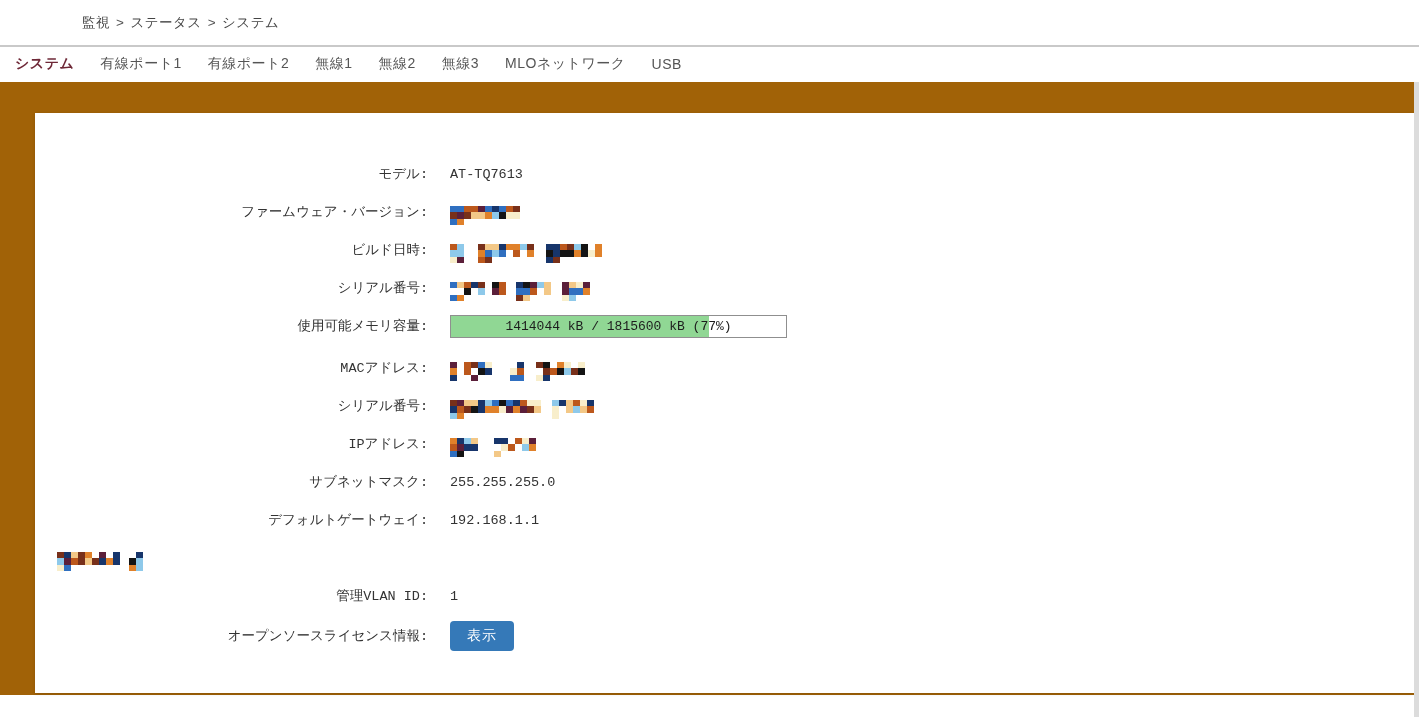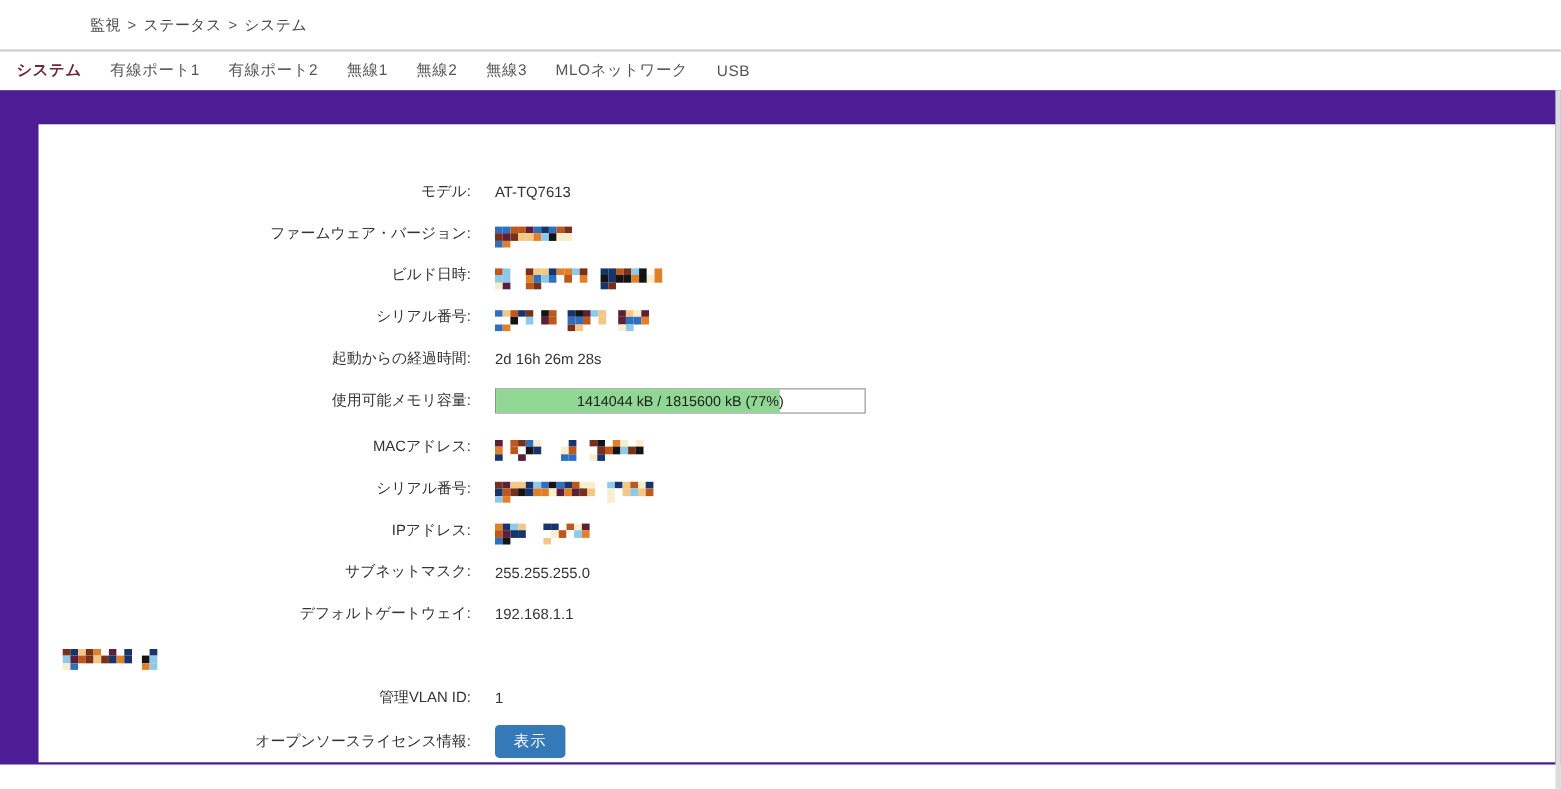--- a/index.html
+++ b/index.html
@@ -13,21 +13,21 @@
   .breadcrumb .crumb { cursor:pointer; }
   .breadcrumb .sep { margin:0 6px; color:#555; }
 
   
   .tabbar { height:33px; background:#ffffff; display:flex; align-items:center; padding-left:2px; }
   .tab { padding:0 13px; font-size:14px; color:#555; letter-spacing:.5px; cursor:pointer;
          height:100%; display:flex; align-items:center; }
   .tab.active { color:#6e2837; font-weight:bold; }
 
   
-  .main { position:absolute; left:0; right:0; top:82px; height:613px; background:#4c1d95; }
+  .main { position:absolute; left:0; right:0; top:82px; height:613px; background:#a16207;font-family:Liberation Mono, monospace; }
   .card { position:absolute; left:35px; right:5px; top:31px; height:580px; background:#ffffff;
           box-shadow:0 1px 3px rgba(0,0,0,.15); }
 
   .rows { padding-top:48px; }
   .row { display:flex; align-items:center; min-height:26px; margin-bottom:12px; }
   .row.meter-row { margin-bottom:16px; }
   .field-label { width:393px; text-align:right; font-size:13.5px; color:#333; flex:none; }
   .field-value { margin-left:22px; font-size:13.5px; color:#333; }
 
   
@@ -201,24 +201,20 @@
               <div class="cell" style="background: rgb(91, 31, 58);"></div>
               <div class="cell" style="background: rgb(91, 31, 58);"></div>
               <div class="cell" style="background: rgb(47, 111, 192);"></div>
               <div class="cell" style="background: rgb(47, 111, 192);"></div>
               <div class="cell" style="background: rgb(224, 129, 42);"></div>
               <div class="cell" style="background: rgb(248, 238, 203);"></div>
               <div class="cell" style="background: rgb(142, 201, 234);"></div>
             </div>
           </div>
         </div>
-        <div class="row">
-          <div class="field-label">起動からの経過時間:</div>
-          <div class="field-value">2d 16h 26m 28s</div>
-        </div>
         <div class="row meter-row">
           <div class="field-label">使用可能メモリ容量:</div>
           <div class="meter">
             <div class="fill" style="width: 77%;"></div>
             <div class="meter-text">1414044 kB / 1815600 kB (77%)</div>
           </div>
         </div>
         <div class="row">
           <div class="field-label">MACアドレス:</div>
           <div class="mosaic" style="width: 138px;">

